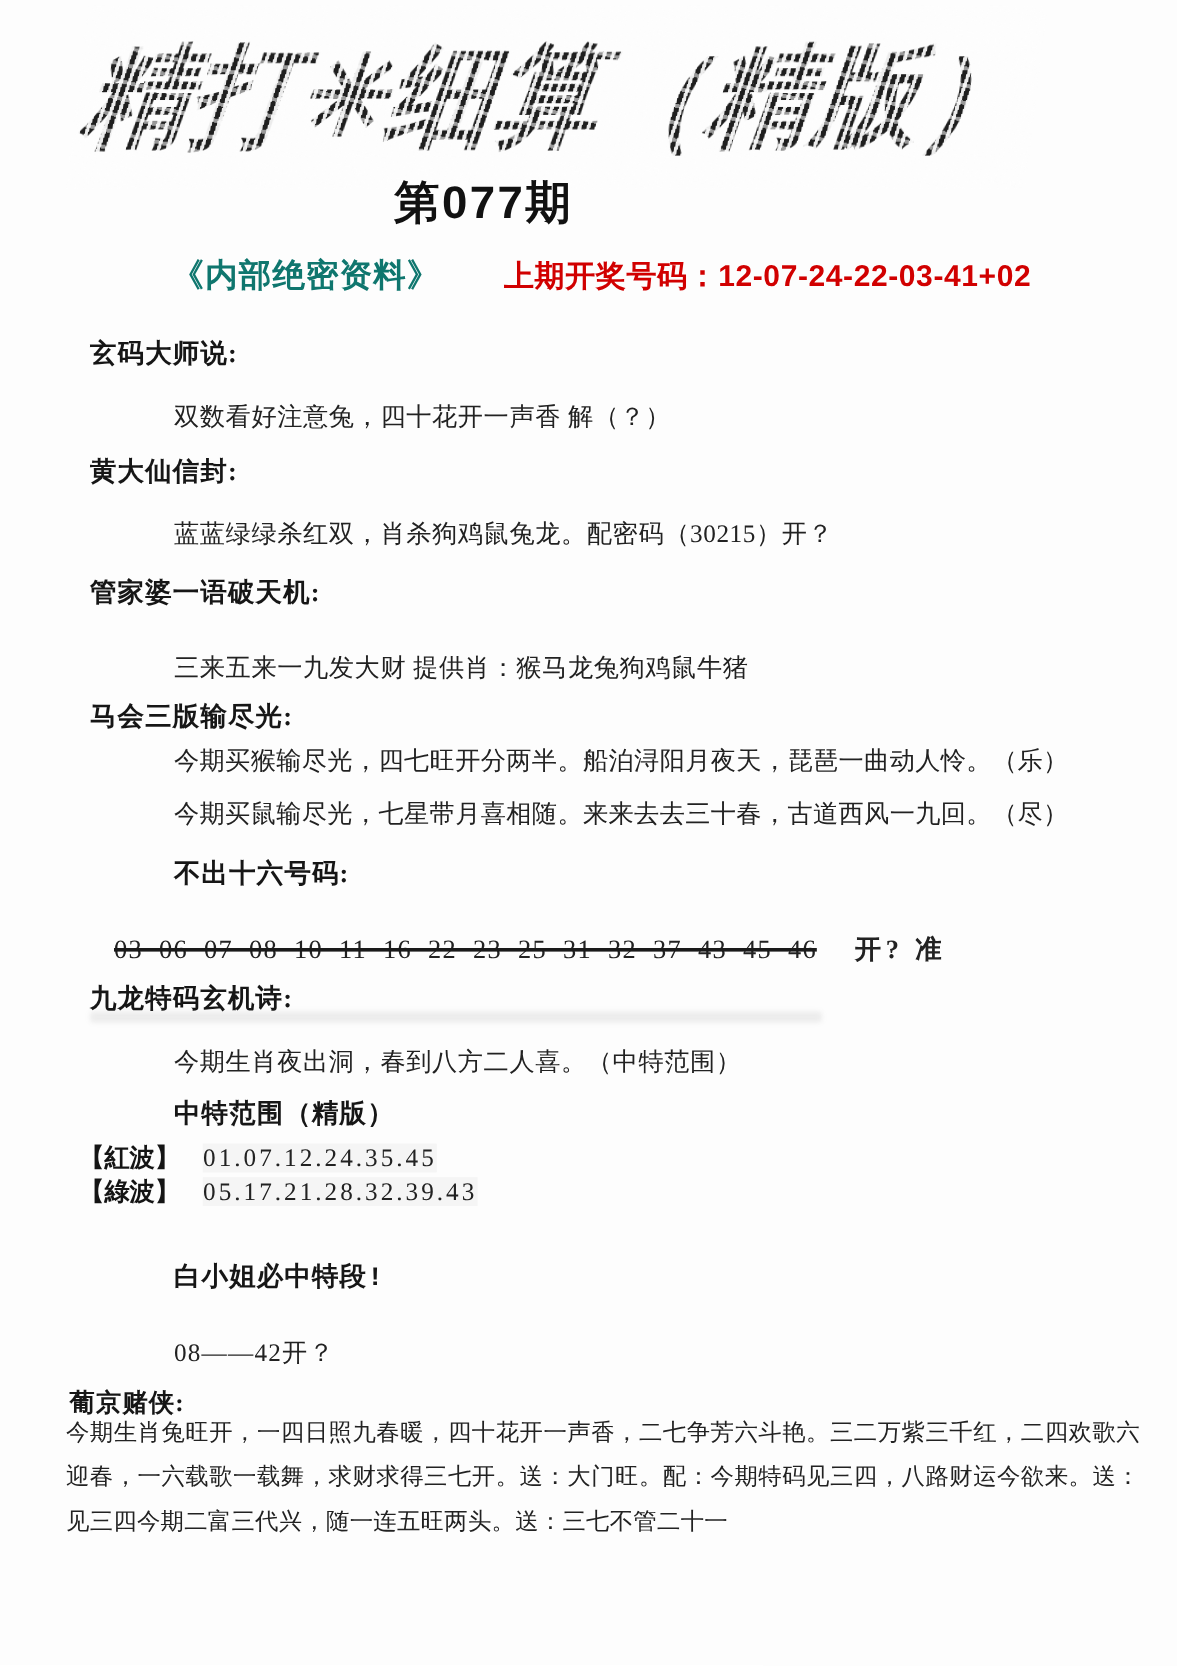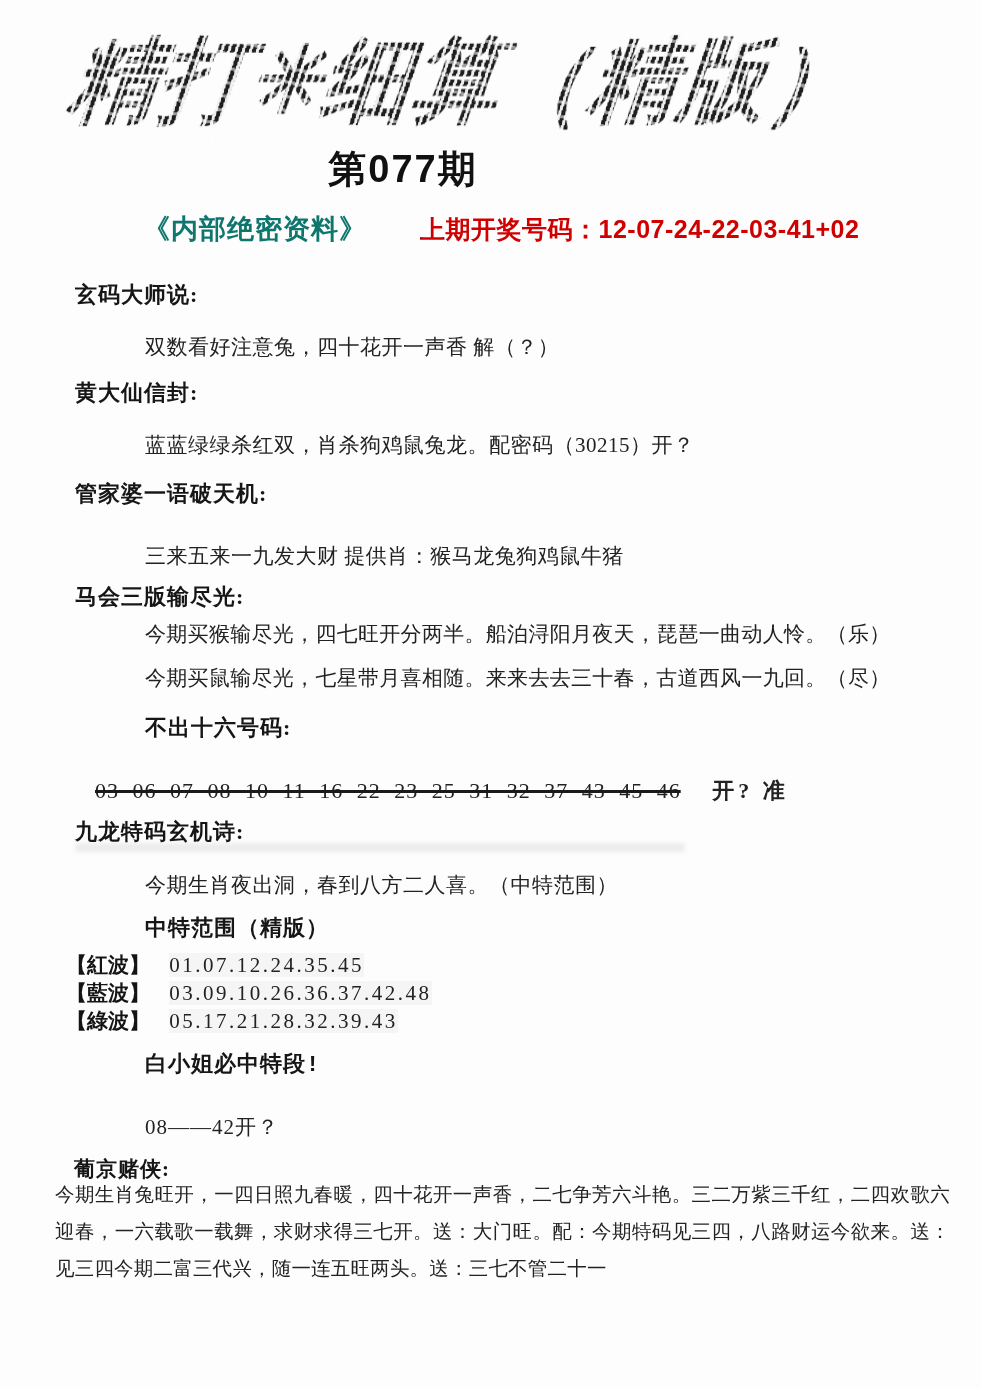--- a/index.html
+++ b/index.html
@@ -135,28 +135,24 @@
   <div class="smudge" style="top:843px; left:75px; width:610px; height:9px;"></div>
   <div class="line" style="top:871px;">今期生肖夜出洞，春到八方二人喜。（中特范围）</div>
 
   <div class="h h-indent" style="top:913px;">中特范围（精版）</div>
   <div class="waves">
     <div class="wave-row">
       <span class="wave-label">【紅波】</span>
       <span class="wave-numbers">01.07.12.24.35.45</span>
     </div>
     <div class="wave-row">
-      <span class="wave-label">【藍波】</span>
-      <span class="wave-numbers">03.09.10.26.36.37.42.48</span>
-    </div>
-    <div class="wave-row">
       <span class="wave-label">【綠波】</span>
       <span class="wave-numbers">05.17.21.28.32.39.43</span>
     </div>
   </div>
 
   <div class="h h-indent" style="top:1049px;font-family:Liberation Mono, monospace;">白小姐必中特段!</div>
   <div class="line" style="top:1113px; letter-spacing:1px;">08——42开？</div>
 
-  <div class="h" style="top:1155px; left:58px; font-size:21px;margin-left:16px;">葡京赌侠:</div>
+  <div class="h" style="top:1155px; left:58px; font-size:21px;">葡京赌侠:</div>
   <div class="pujing-par">今期生肖兔旺开，一四日照九春暖，四十花开一声香，二七争芳六斗艳。三二万紫三千红，二四欢歌六迎春，一六载歌一载舞，求财求得三七开。送：大门旺。配：今期特码见三四，八路财运今欲来。送：见三四今期二富三代兴，随一连五旺两头。送：三七不管二十一</div>
 
 </div>
 
 </body></html>

